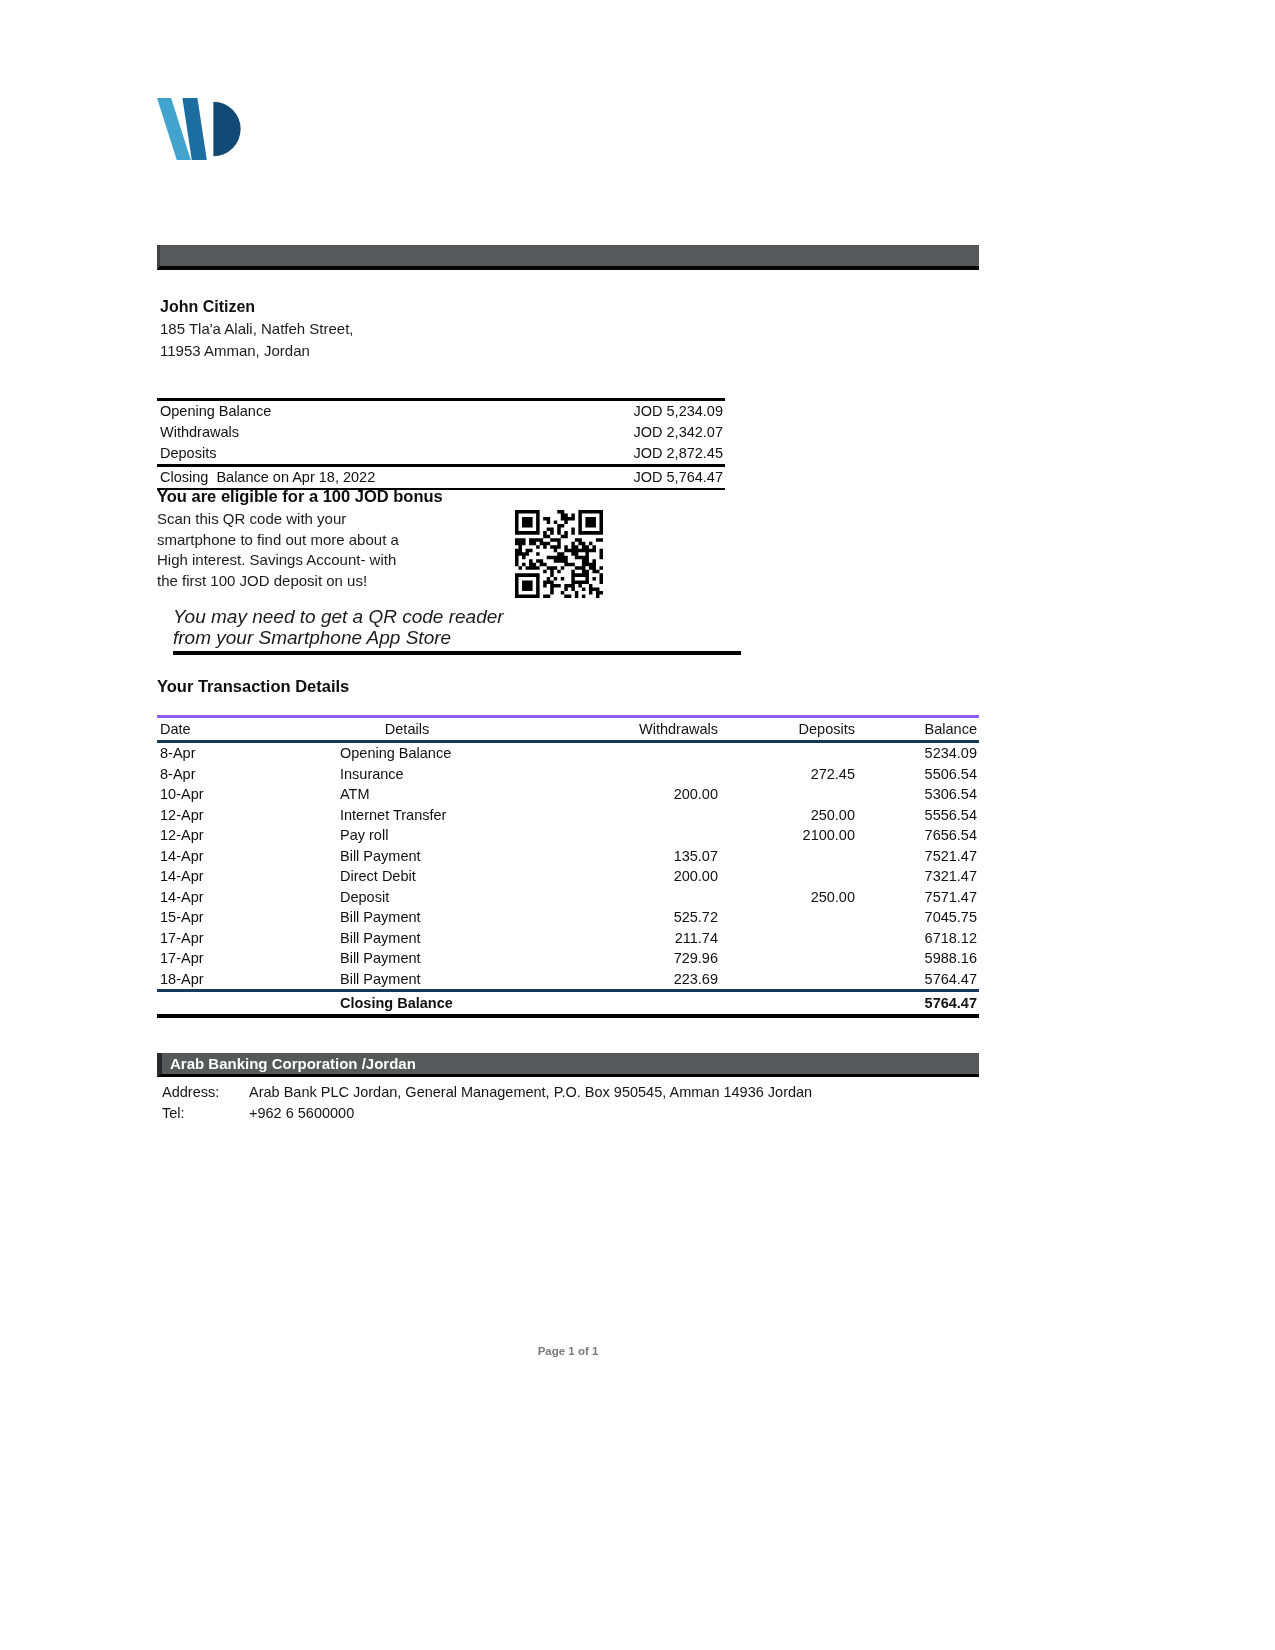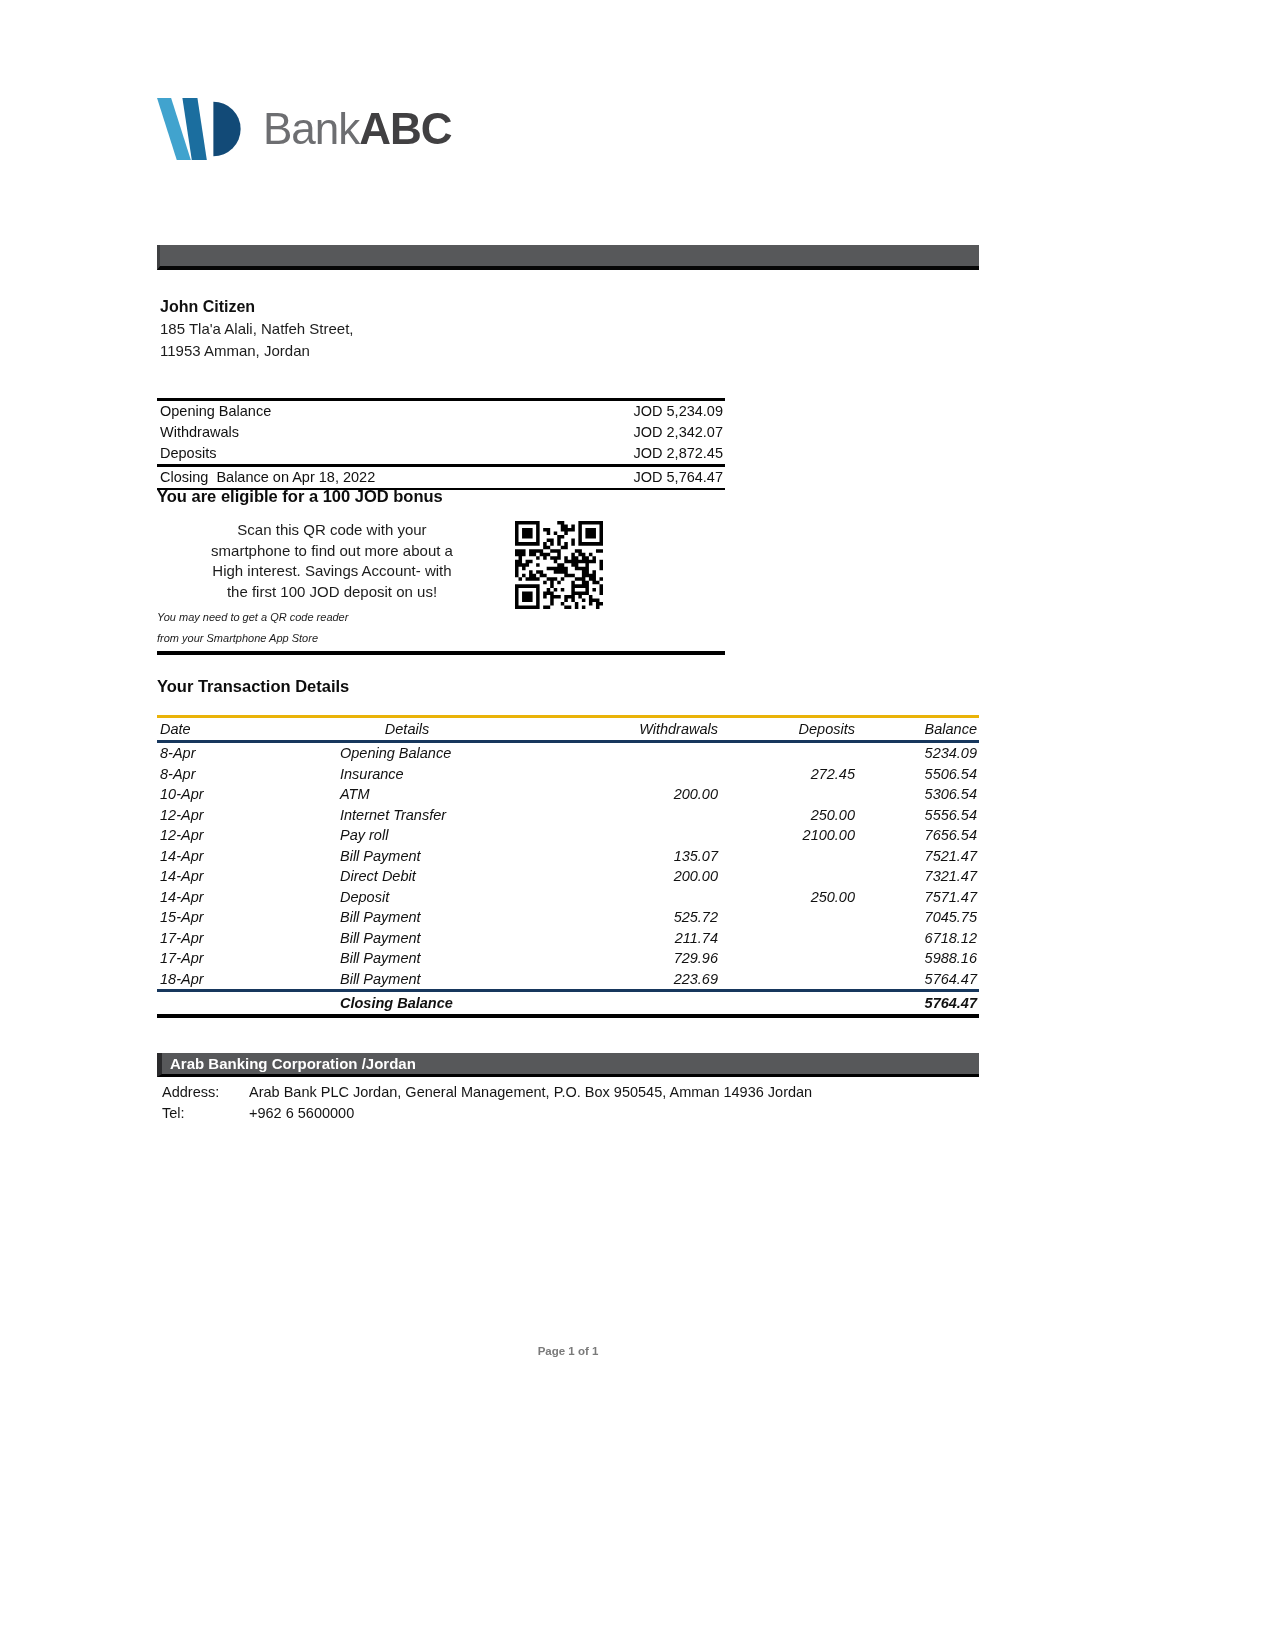--- a/index.html
+++ b/index.html
@@ -29,32 +29,32 @@
   .summary table { width:100%; border-collapse:collapse; border-top:3px solid #000; }
   .summary td { font-size:14.5px; line-height:21px; padding:0; color:#111; }
   .summary td.lbl { text-align:left; padding-left:3px; }
   .summary td.val { text-align:right; padding-right:2px; }
   .summary tbody.closing td { border-top:3px solid #000; border-bottom:2px solid #000; }
   .summary .pre { white-space:pre; }
 
   
   .promo { position:absolute; top:486px; left:0; width:568px; }
   .promo-title { font-size:16.5px; font-weight:700; line-height:21px; color:#0d0d0d; }
-  .promo-row { display:flex; margin-top:13px;text-align:center; }
+  .promo-row { display:flex; margin-top:2px; }
   .promo-body { width:350px; font-size:15px; line-height:20.5px; color:#1c1c1c; }
   .qr-box { width:88px; height:88px; margin-left:8px; margin-top:1px; }
 
-  .note { position:absolute; top:607px; left:0; width:568px; font-style:italic;
-          font-size:11px; line-height:20.5px; color:#1c1c1c;
+  .note { position:absolute; top:607px; left:16px; width:568px; font-style:italic;
+          font-size:19px; line-height:20.5px; color:#1c1c1c;
           border-bottom:4px solid #000; padding-bottom:3px; }
 
   
   .txn { position:absolute; top:676px; left:0; width:822px; }
   .txn-heading { font-size:16.5px; font-weight:700; line-height:20px; margin-bottom:19px; color:#0d0d0d; }
-  .txn table { width:822px; border-collapse:collapse; table-layout:fixed; border-top:3px solid #eab308;font-style:italic; }
+  .txn table { width:822px; border-collapse:collapse; table-layout:fixed; border-top:3px solid #8b5cf6; }
   .txn col.c1 { width:120px; } .txn col.c2 { width:260px; } .txn col.c3 { width:183px; }
   .txn col.c4 { width:137px; } .txn col.c5 { width:122px; }
   .txn th { font-weight:400; font-size:14.5px; line-height:22px; padding:0; color:#111;
             border-bottom:3px solid #17375d; }
   .txn th:nth-child(1){ text-align:left; padding-left:3px; }
   .txn th:nth-child(2){ text-align:center; }
   .txn th:nth-child(3), .txn th:nth-child(4), .txn th:nth-child(5){ text-align:right; padding-right:2px; }
   .txn td { font-size:14.5px; line-height:20.5px; padding:0; color:#111; }
   .txn td:nth-child(1){ text-align:left; padding-left:3px; }
   .txn td:nth-child(2){ text-align:left; padding-left:63px; }
@@ -79,23 +79,20 @@
 
 <div class="page">
   <div class="content">
 
     <div class="logo">
       <svg class="logo-mark" width="94" height="62" viewBox="0 0 100 66" xmlns="http://www.w3.org/2000/svg">
         <polygon points="0,0 15,0 36,66 21,66" fill="#41a3ce"></polygon>
         <polygon points="27,0 43,0 53,66 37,66" fill="#1b6e9f"></polygon>
         <path d="M60,4 A29,29 0 0 1 60,62 Z" fill="#124a77"></path>
       </svg>
-      <div class="logo-text">
-        <span class="bank">Bank</span><span class="abc">ABC</span>
-      </div>
     </div>
 
     <div class="top-bar"></div>
 
     <div class="customer">
       <div class="customer-name">John Citizen</div>
       <div class="customer-addr">185 Tla'a Alali, Natfeh Street,</div>
       <div class="customer-addr">11953 Amman, Jordan</div>
     </div>
 

